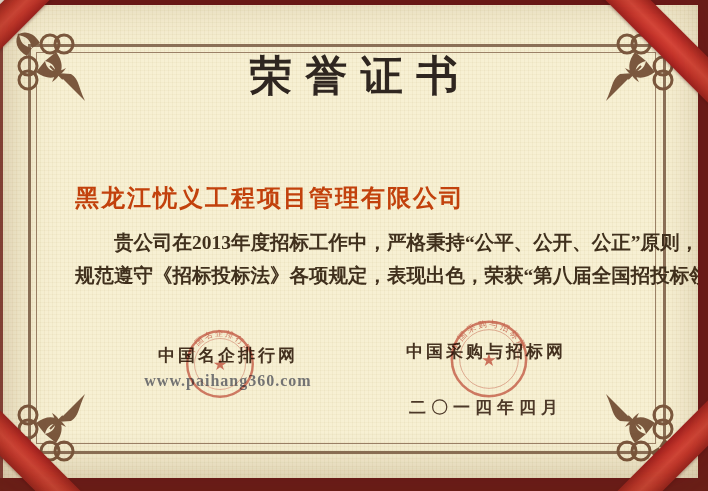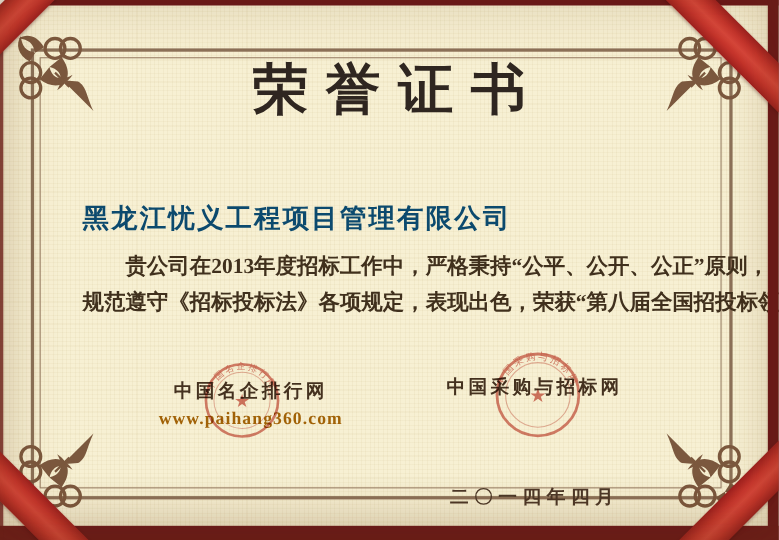--- a/index.html
+++ b/index.html
@@ -41,36 +41,36 @@
     border:1px solid var(--frame-brown-light,#9c8268);}
   .orn{position:absolute;width:110px;height:110px;z-index:2;}
   .orn svg{width:110px;height:110px;display:block;}
   .orn-tl{left:3px;top:19px;}
   .orn-tr{left:578px;top:19px;transform:scaleX(-1);}
   .orn-bl{left:3px;top:366px;transform:scaleY(-1);}
   .orn-br{left:578px;top:366px;transform:scale(-1,-1);}
 
   
   .title{position:absolute;left:0;right:0;top:48px;z-index:3;text-align:center;
-    font-size:50px;font-weight:bold;color:var(--ink-dark,#2f2620);
+    font-size:42px;font-weight:bold;color:var(--ink-dark,#2f2620);
     letter-spacing:.32em;text-indent:.32em;}
   .recipient{position:absolute;left:75px;top:182px;z-index:3;
-    font-size:24px;font-weight:bold;color:#0c4a6e;letter-spacing:2px;}
+    font-size:24px;font-weight:bold;color:#c2410c;letter-spacing:2px;}
   .body-text{position:absolute;left:75px;top:227px;width:568px;z-index:3;
     font-size:19.5px;font-weight:bold;color:var(--ink-body,#40301d);}
   .body-text .line{height:32.5px;line-height:32.5px;white-space:nowrap;}
   .body-text .indent{text-indent:2em;}
 
   .issuer{position:absolute;z-index:3;text-align:center;color:#44311f;}
   .issuer-left{left:118px;top:344px;width:220px;}
   .issuer-right{left:366px;top:340px;width:240px;}
   .issuer .name{font-size:17px;font-weight:bold;letter-spacing:3px;}
-  .issuer .url{font-size:16px;font-weight:bold;letter-spacing:1px;margin-top:5px;color:#a16207;}
+  .issuer .url{font-size:16px;font-weight:bold;letter-spacing:1px;margin-top:5px;color:#737373;}
   .date{position:absolute;left:366px;top:396px;width:240px;z-index:3;text-align:center;
-    font-size:17px;font-weight:bold;color:#4c3828;letter-spacing:5px;margin-top:44px;}
+    font-size:17px;font-weight:bold;color:#4c3828;letter-spacing:5px;}
 
   
   .seal{position:absolute;z-index:4;mix-blend-mode:multiply;opacity:.8;}
   .seal-left{left:179px;top:323px;}
   .seal-right{left:443px;top:313px;}
 </style>
 </head>
 <body>
 
 <div class="stage">

